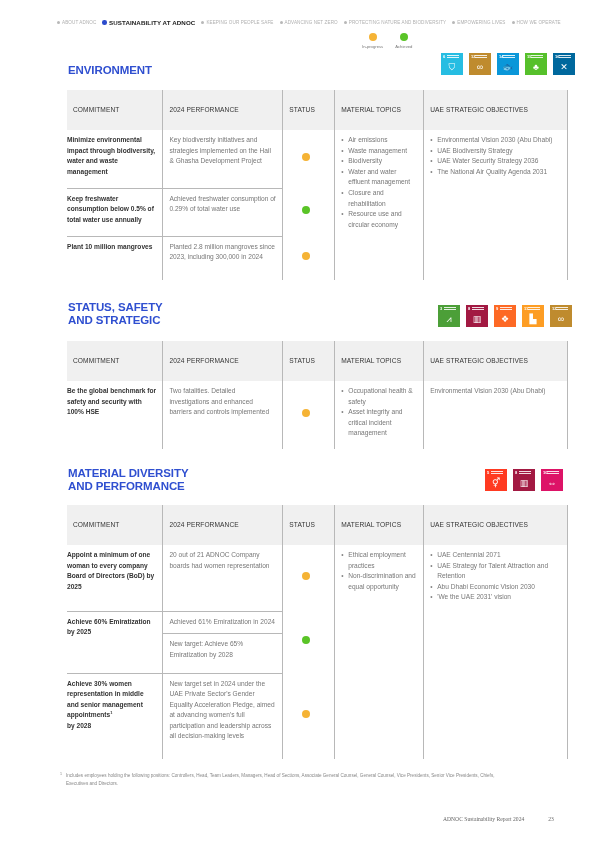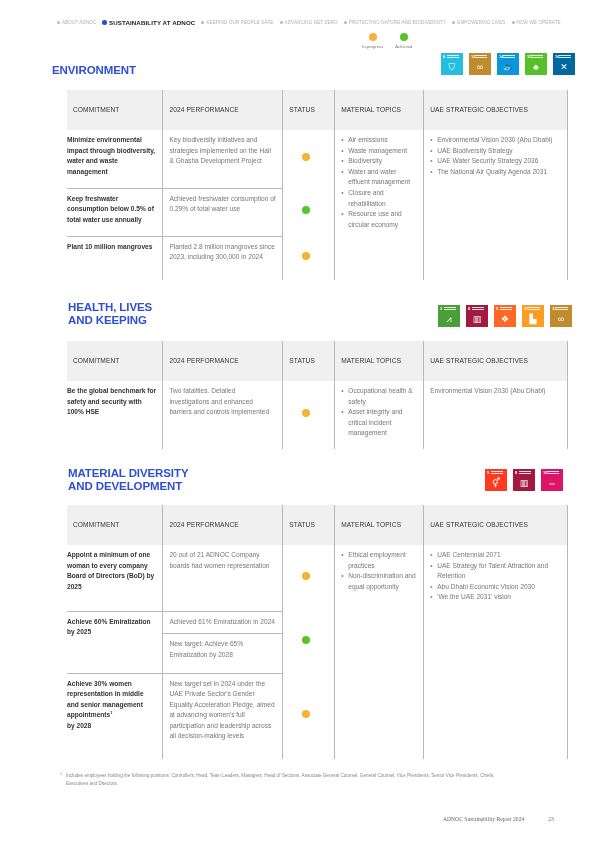--- a/index.html
+++ b/index.html
@@ -74,21 +74,21 @@
   <div class="nav-item">
       <span class="dot"></span>
       <span>EMPOWERING LIVES</span>
     </div>
   <div class="nav-item">
       <span class="dot"></span>
       <span>HOW WE OPERATE</span>
     </div>
 </div>
 
-<div class="section-title" style="top:64px; left:52px;">ENVIRONMENT</div>
+<div class="section-title" style="top:64px; left:68px;">ENVIRONMENT</div>
 
 <div class="legend">
   <div class="legend-item">
     <span class="legend-dot" style="background:#f5b335"></span>
     <span class="legend-label">In-progress</span>
   </div>
   <div class="legend-item">
     <span class="legend-dot" style="background:#5ac427"></span>
     <span class="legend-label">Achieved</span>
   </div>
@@ -170,22 +170,22 @@
     </tr>
     <tr class="sep" style="height:44px;">
       <td class="commit">Plant 10 million mangroves</td>
       <td class="perf">Planted 2.8 million mangroves since 2023, including 300,000 in 2024</td>
       <td class="status"><span class="status-dot" style="background:#f5b335"></span></td>
     </tr>
   </tbody>
 </table>
 
 <div class="section-title" style="top:301px; left:68px;">
-  <div>HEALTH, LIVES</div>
-  <div>AND KEEPING</div>
+  <div>STATUS, SAFETY</div>
+  <div>AND STRATEGIC</div>
 </div>
 <div class="sdg-row" style="top:305px; left:438px;">
   <div class="sdg" style="background:#4c9f38">
       <span class="num">3</span>
       <span class="bar"></span>
       <span class="glyph">⩘</span>
     </div>
   <div class="sdg" style="background:#a21942">
       <span class="num">8</span>
       <span class="bar"></span>
@@ -236,21 +236,21 @@
           <li>Asset integrity and critical incident management</li>
         </ul>
       </td>
       <td class="obj">Environmental Vision 2030 (Abu Dhabi)</td>
     </tr>
   </tbody>
 </table>
 
 <div class="section-title" style="top:467px; left:68px;">
   <div>MATERIAL DIVERSITY</div>
-  <div>AND DEVELOPMENT</div>
+  <div>AND PERFORMANCE</div>
 </div>
 <div class="sdg-row" style="top:469px; left:485px;">
   <div class="sdg" style="background:#ff3a21">
       <span class="num">5</span>
       <span class="bar"></span>
       <span class="glyph">⚥</span>
     </div>
   <div class="sdg" style="background:#a21942">
       <span class="num">8</span>
       <span class="bar"></span>

